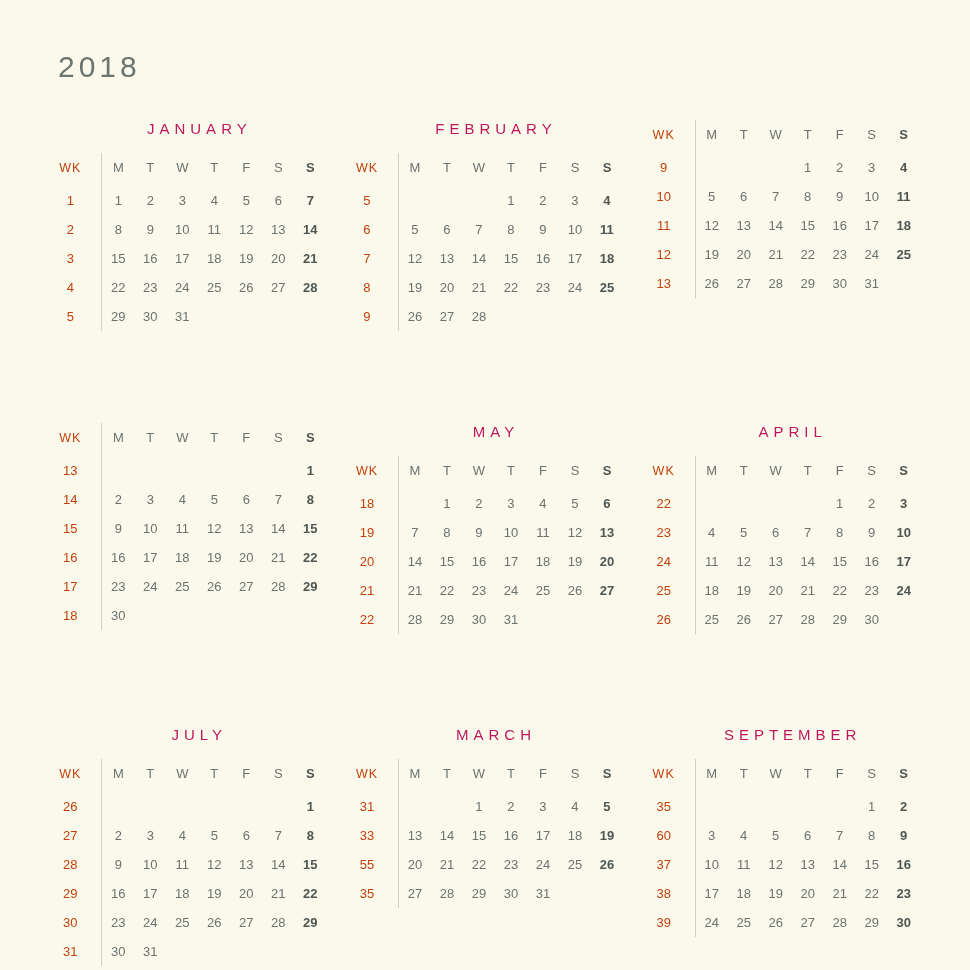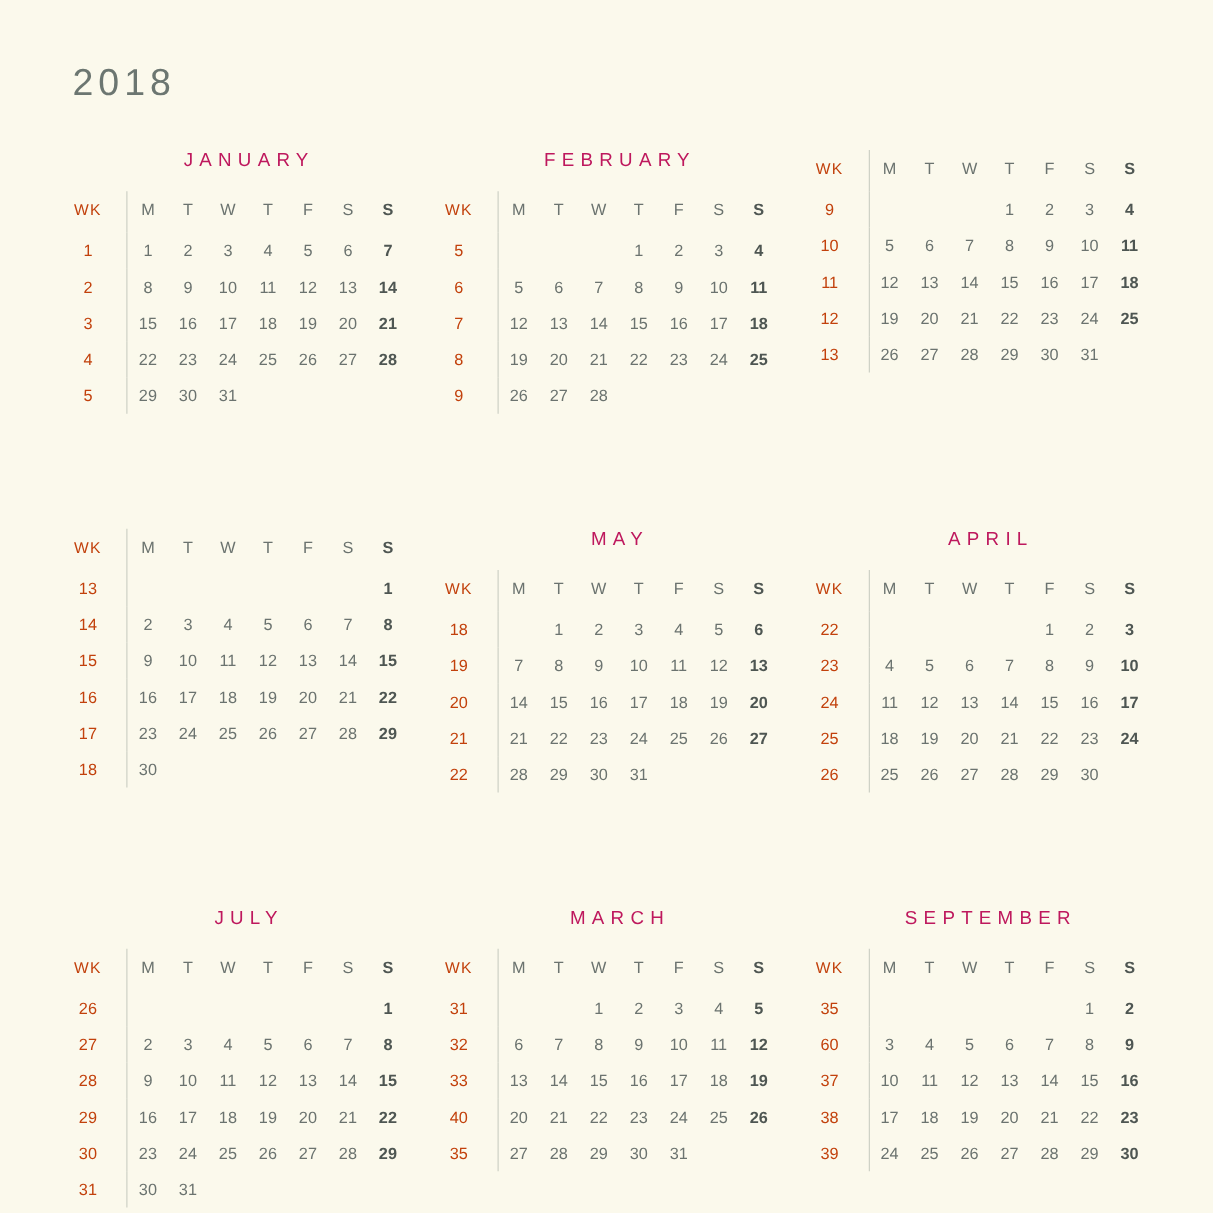--- a/index.html
+++ b/index.html
@@ -617,41 +617,31 @@
               <td class="wk">31</td>
               <td class="day-first empty"></td>
               <td class="empty"></td>
               <td class="">1</td>
               <td class="">2</td>
               <td class="">3</td>
               <td class="">4</td>
               <td class="sun">5</td>
             </tr>
             <tr>
-              <td class="wk">32</td>
-              <td class="day-first">6</td>
-              <td class="">7</td>
-              <td class="">8</td>
-              <td class="">9</td>
-              <td class="">10</td>
-              <td class="">11</td>
-              <td class="sun">12</td>
-            </tr>
-            <tr>
               <td class="wk">33</td>
               <td class="day-first">13</td>
               <td class="">14</td>
               <td class="">15</td>
               <td class="">16</td>
               <td class="">17</td>
               <td class="">18</td>
               <td class="sun">19</td>
             </tr>
             <tr>
-              <td class="wk">40</td>
+              <td class="wk">55</td>
               <td class="day-first">20</td>
               <td class="">21</td>
               <td class="">22</td>
               <td class="">23</td>
               <td class="">24</td>
               <td class="">25</td>
               <td class="sun">26</td>
             </tr>
             <tr>
               <td class="wk">35</td>

